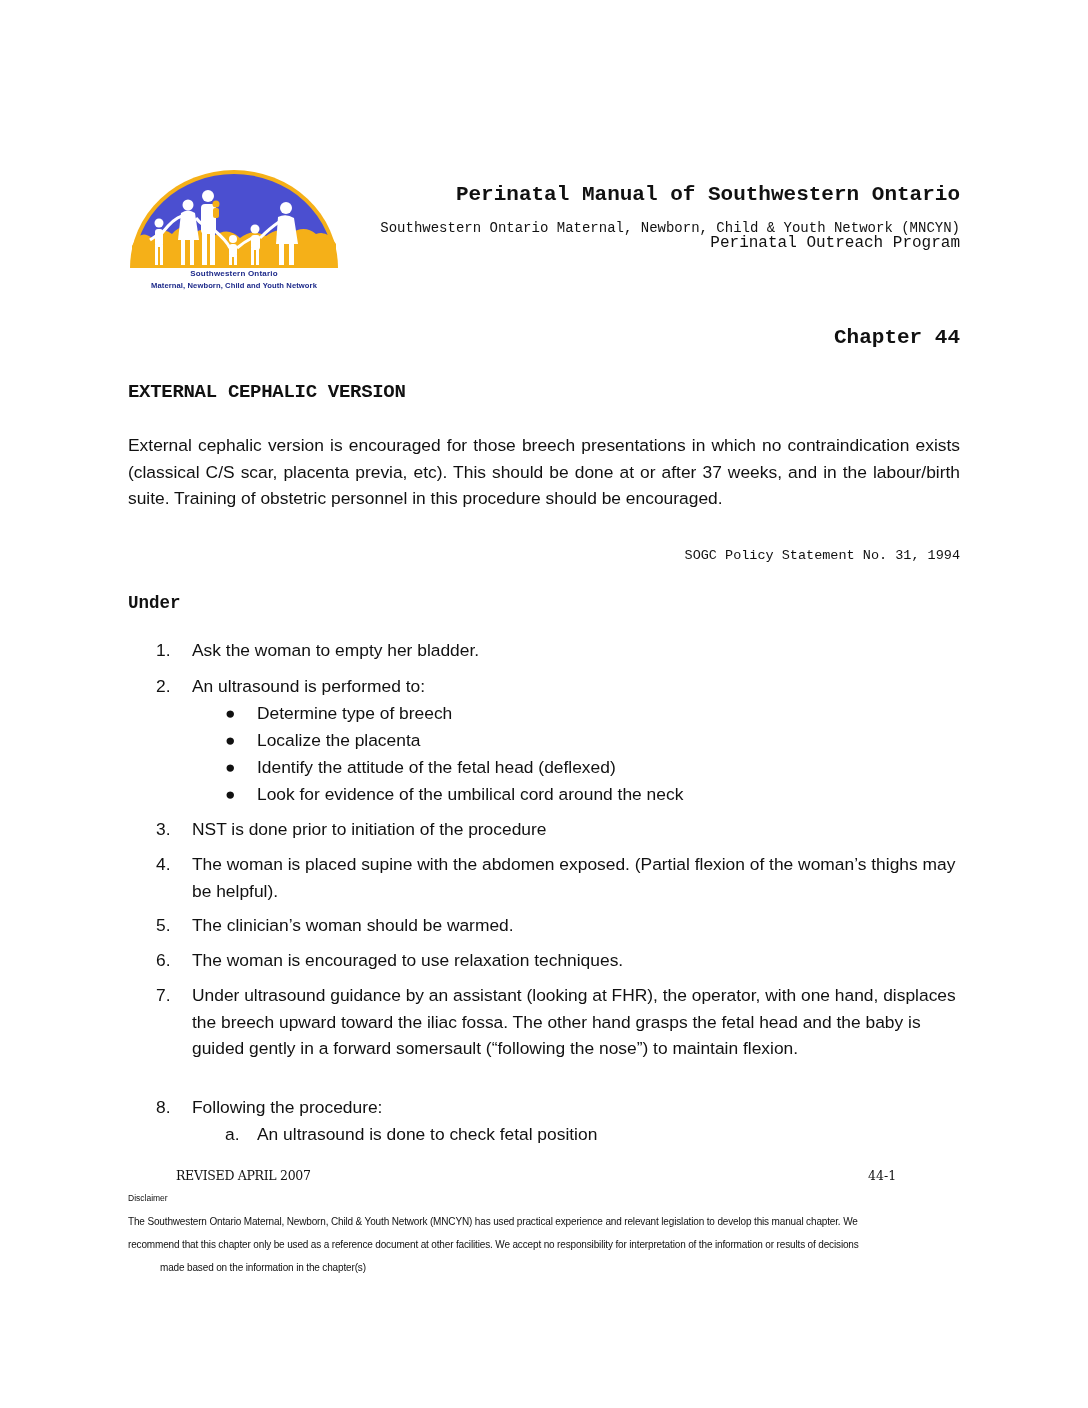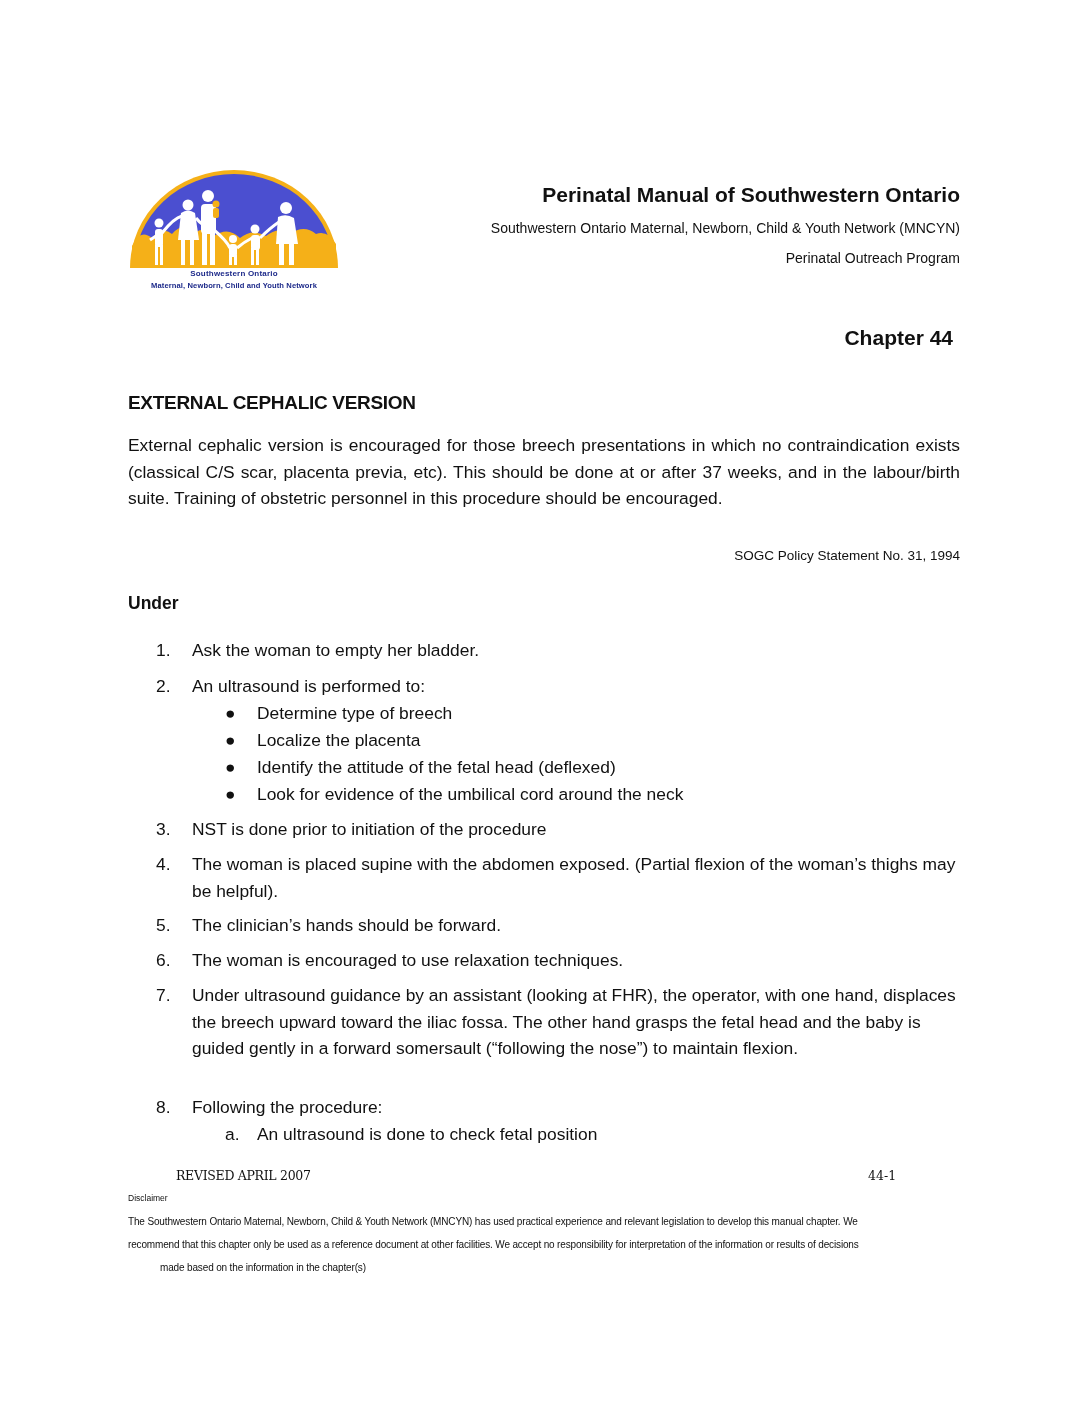--- a/index.html
+++ b/index.html
@@ -1,30 +1,30 @@
 <!DOCTYPE html>
 <html><head>
   <meta charset="utf-8">
   <style>
     html, body { margin: 0; padding: 0; background: #ffffff; }
     body { width: 1088px; height: 1408px; position: relative; overflow: hidden; color: #111; }
-    .serif { font-family: Liberation Sans, sans-serif; }
+    .serif { font-family: Liberation Mono, monospace; }
     .sans { font-family: "Liberation Sans", "DejaVu Sans", sans-serif; }
     .abs { position: absolute; }
 
     #logo { left: 126px; top: 168px; width: 216px; height: 126px; }
     #logo-cap1 { left: 126px; top: 269px; width: 216px; text-align: center; font-size: 8px; font-weight: bold; color: #1d2a8a; letter-spacing: 0.2px; }
     #logo-cap2 { left: 126px; top: 281px; width: 216px; text-align: center; font-size: 7.6px; font-weight: bold; color: #1d2a8a; letter-spacing: 0.1px; }
 
     #manual-title { right: 128px; top: 183px; font-size: 21px; font-weight: bold; white-space: nowrap; }
     #network-name { right: 128px; top: 220px; font-size: 14px; white-space: nowrap; }
-    #program-name { right: 128px; top: 250px; font-size: 14px; white-space: nowrap; }
+    #program-name { right: 128px; top: 234px; font-size: 16px; white-space: nowrap; }
 
-    #chapter { right: 135px; top: 326px; font-size: 21px; font-weight: bold; }
-    #doc-title { left: 128px; top: 381px; font-size: 19px; font-weight: bold; letter-spacing: -0.3px; margin-top: 11px; }
+    #chapter { right: 128px; top: 326px; font-size: 21px; font-weight: bold; }
+    #doc-title { left: 128px; top: 381px; font-size: 19px; font-weight: bold; letter-spacing: -0.3px; }
 
     #intro { left: 128px; top: 432px; width: 832px; font-size: 17.4px; line-height: 26.5px; text-align: justify; }
     #citation { right: 128px; top: 548px; font-size: 13.5px; }
 
     #method-heading { left: 128px; top: 593px; font-size: 17.5px; font-weight: bold; }
 
     .step { position: absolute; left: 156px; width: 810px; font-size: 17.4px; line-height: 26.5px; }
     .step .num { position: absolute; left: 0; width: 30px; }
     .step .txt { display: block; margin-left: 36px; }
     .sub { position: absolute; left: 225px; font-size: 17.4px; line-height: 26px; }
@@ -124,21 +124,21 @@
 <div class="step sans" style="top:816px;">
   <span class="num">3.</span>
   <span class="txt">NST is done prior to initiation of the procedure</span>
 </div>
 <div class="step sans" style="top:851px;">
   <span class="num">4.</span>
   <span class="txt">The woman is placed supine with the abdomen exposed. (Partial flexion of the woman’s thighs may be helpful).</span>
 </div>
 <div class="step sans" style="top:912px;">
   <span class="num">5.</span>
-  <span class="txt">The clinician’s hands should be forward.</span>
+  <span class="txt">The clinician’s woman should be warmed.</span>
 </div>
 <div class="step sans" style="top:947px;">
   <span class="num">6.</span>
   <span class="txt">The woman is encouraged to use relaxation techniques.</span>
 </div>
 <div class="step sans" style="top:982px;">
   <span class="num">7.</span>
   <span class="txt">Under ultrasound guidance by an assistant (looking at FHR), the operator, with one hand, displaces the breech upward toward the iliac fossa.  The other hand grasps the fetal head and the baby is guided gently in a forward somersault (“following the nose”) to maintain flexion.</span>
 </div>
 <div class="step sans" style="top:1094px;">

